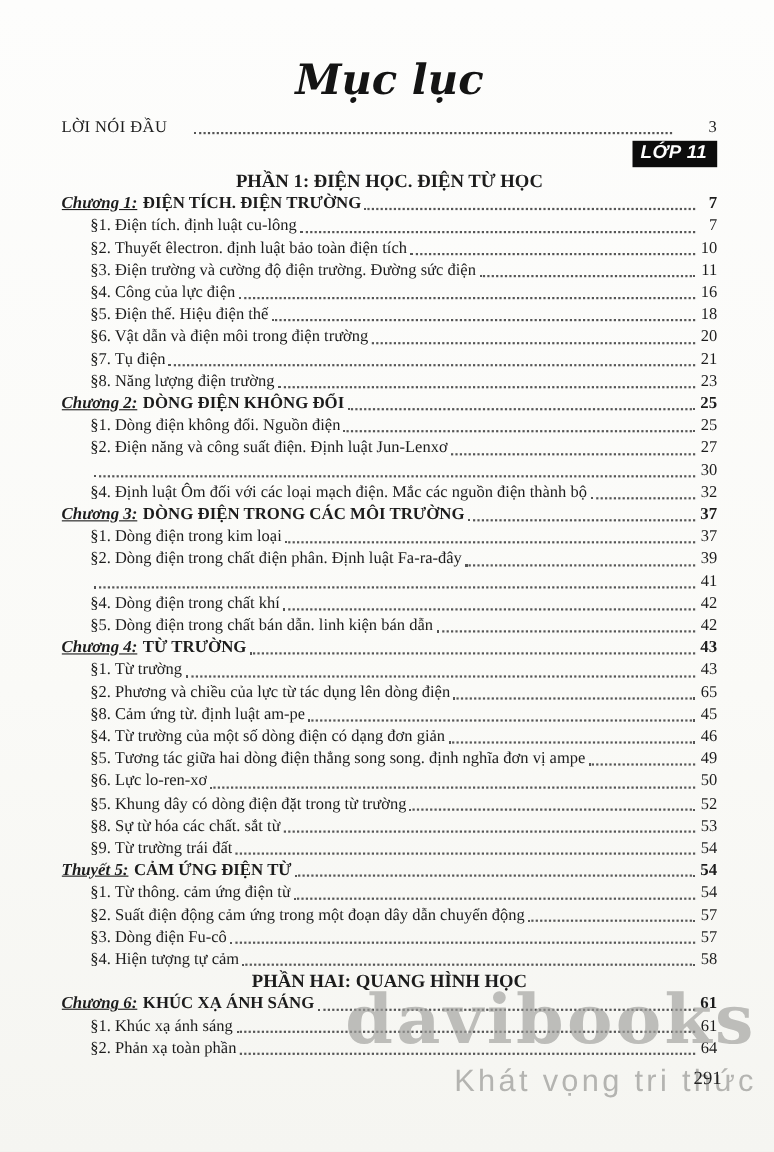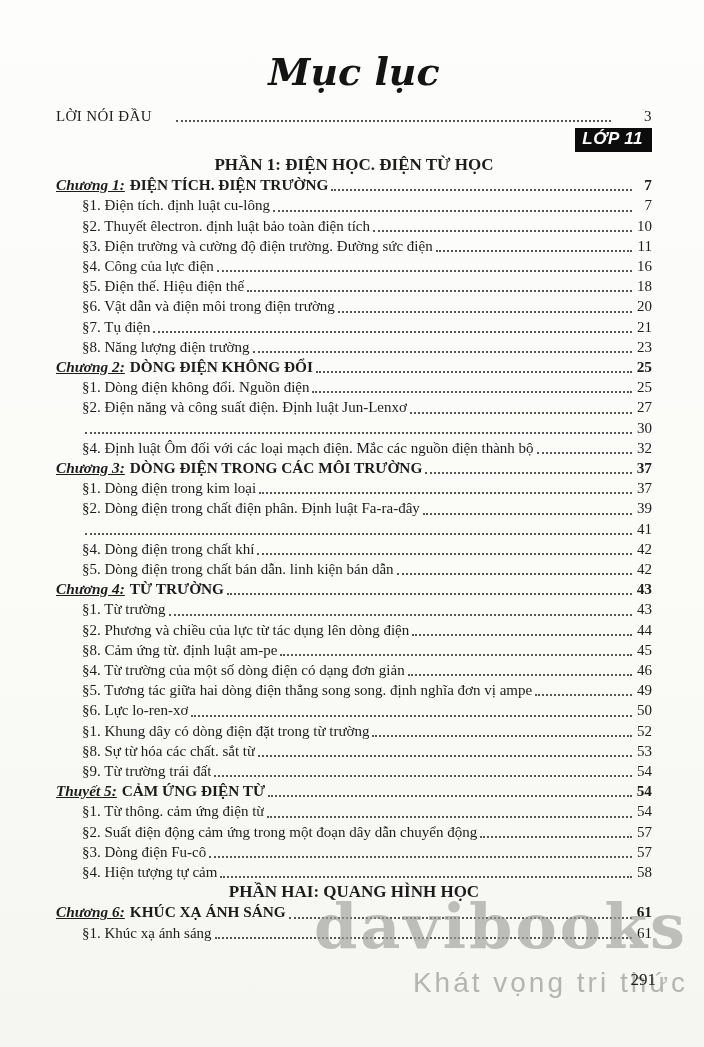--- a/index.html
+++ b/index.html
@@ -224,21 +224,21 @@
         <span class="pg">43</span>
       </div>
       <div class="row section">
         <span class="label"><span class="ttl">§1. Từ trường</span></span>
         <span class="dots"></span>
         <span class="pg">43</span>
       </div>
       <div class="row section">
         <span class="label"><span class="ttl">§2. Phương và chiều của lực từ tác dụng lên dòng điện</span></span>
         <span class="dots"></span>
-        <span class="pg">44</span>
+        <span class="pg">65</span>
       </div>
       <div class="row section">
         <span class="label"><span class="ttl">§8. Cảm ứng từ. định luật am-pe</span></span>
         <span class="dots"></span>
         <span class="pg">45</span>
       </div>
       <div class="row section">
         <span class="label"><span class="ttl">§4. Từ trường của một số dòng điện có dạng đơn giản</span></span>
         <span class="dots"></span>
         <span class="pg">46</span>
@@ -247,21 +247,21 @@
         <span class="label"><span class="ttl">§5. Tương tác giữa hai dòng điện thẳng song song.  định nghĩa đơn vị ampe</span></span>
         <span class="dots"></span>
         <span class="pg">49</span>
       </div>
       <div class="row section">
         <span class="label"><span class="ttl">§6. Lực lo-ren-xơ</span></span>
         <span class="dots"></span>
         <span class="pg">50</span>
       </div>
       <div class="row section">
-        <span class="label"><span class="ttl">§1. Khung dây có dòng điện đặt trong từ trường</span></span>
+        <span class="label"><span class="ttl">§5. Khung dây có dòng điện đặt trong từ trường</span></span>
         <span class="dots"></span>
         <span class="pg">52</span>
       </div>
       <div class="row section">
         <span class="label"><span class="ttl">§8. Sự từ hóa các chất. sắt từ</span></span>
         <span class="dots"></span>
         <span class="pg">53</span>
       </div>
       <div class="row section">
         <span class="label"><span class="ttl">§9. Từ trường trái đất</span></span>
@@ -296,20 +296,25 @@
       <div class="part">PHẦN HAI: QUANG HÌNH HỌC</div>
       <div class="row chapter">
         <span class="label"><span class="prefix">Chương 6:</span><span class="ttl">KHÚC XẠ ÁNH SÁNG</span></span>
         <span class="dots"></span>
         <span class="pg">61</span>
       </div>
       <div class="row section">
         <span class="label"><span class="ttl">§1. Khúc xạ ánh sáng</span></span>
         <span class="dots"></span>
         <span class="pg">61</span>
+      </div>
+      <div class="row section">
+        <span class="label"><span class="ttl">§2. Phản xạ toàn phần</span></span>
+        <span class="dots"></span>
+        <span class="pg">64</span>
       </div>
     </div>
 
   <div class="watermark">
     <div class="wm1">davibooks</div>
     <div class="wm2">Khát vọng tri thức</div>
   </div>
 
   <div class="folio">291</div>
 

